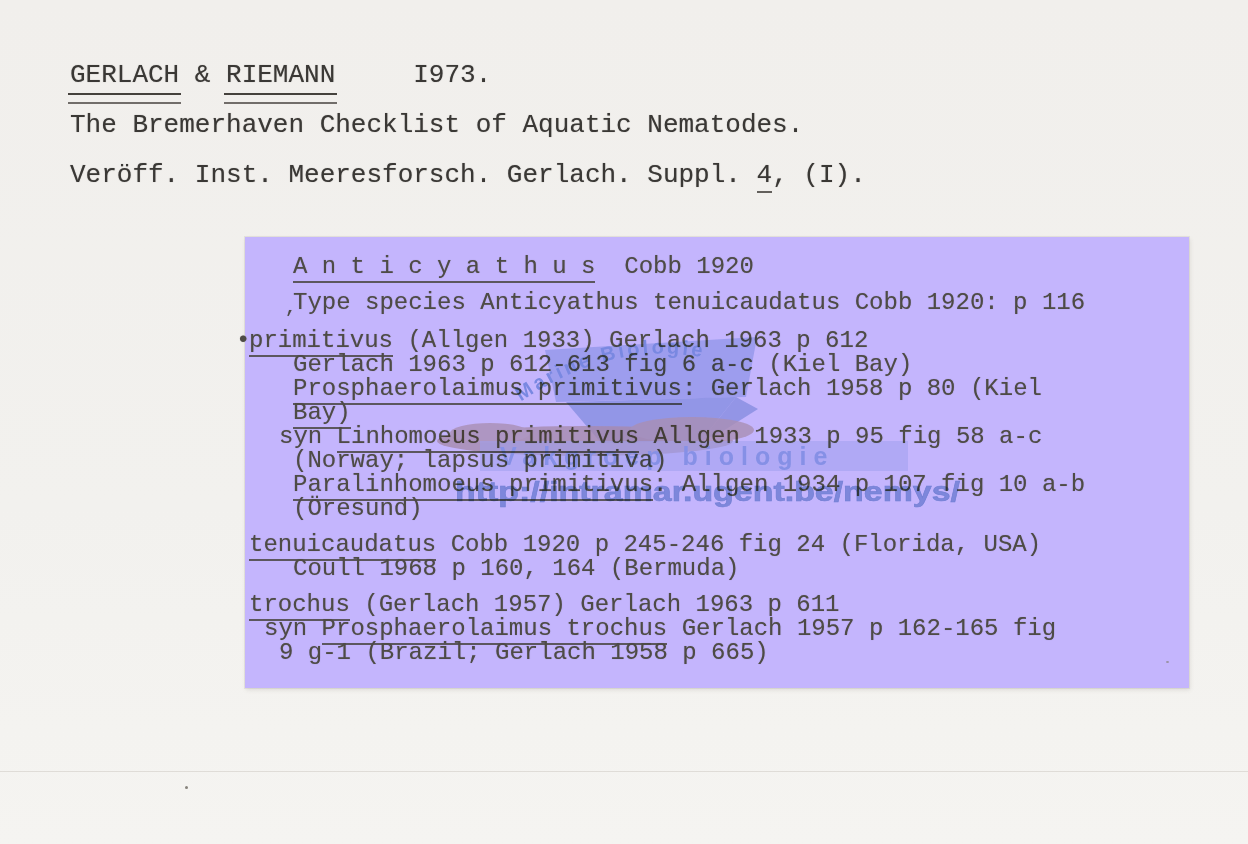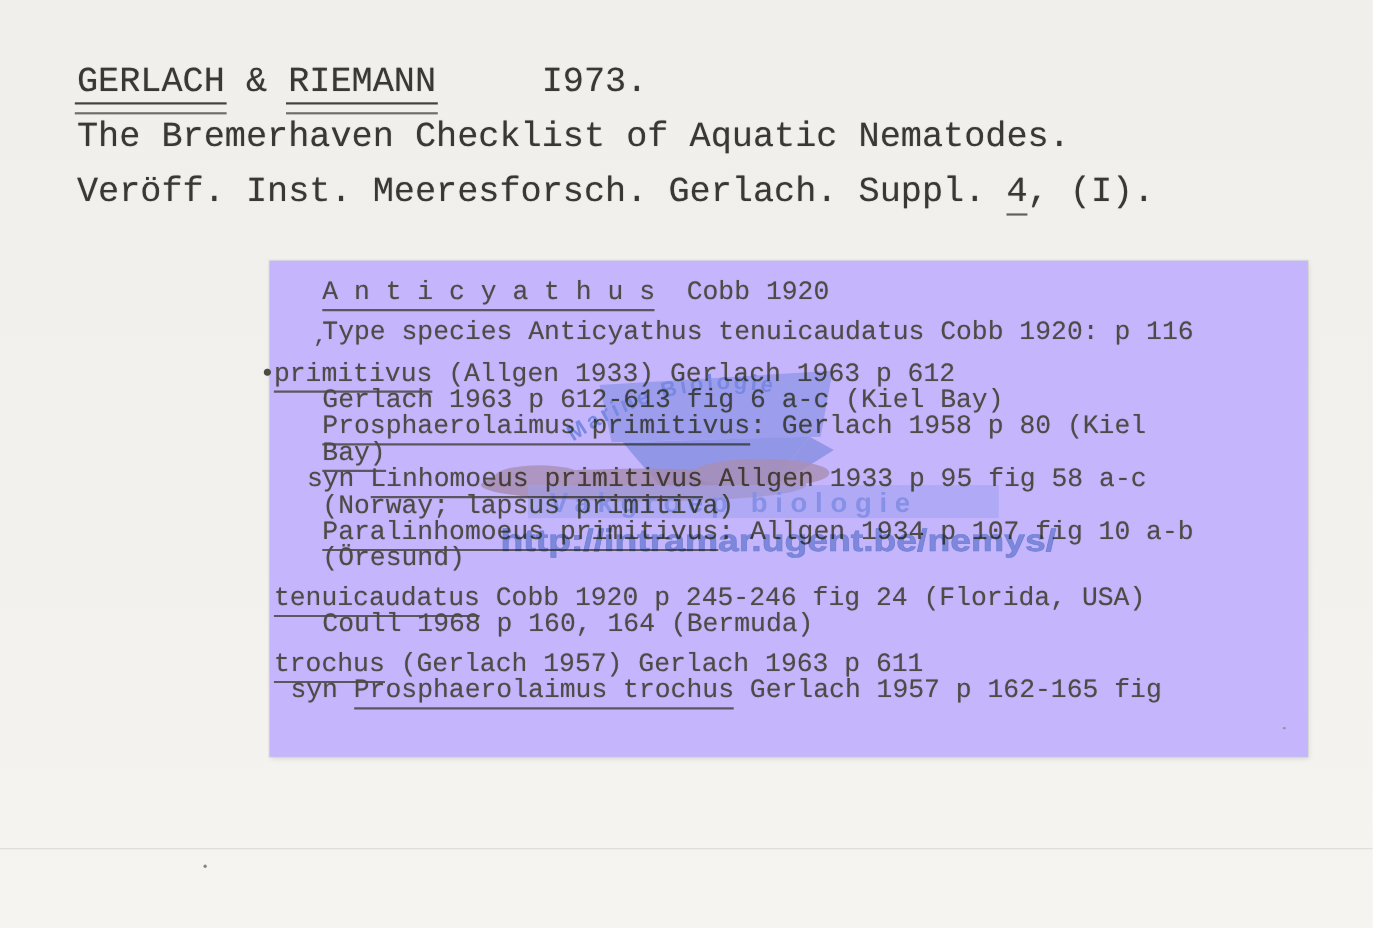--- a/index.html
+++ b/index.html
@@ -4,21 +4,21 @@
 <style>
   html,body{margin:0;padding:0;}
   body{
     width:1248px;height:844px;position:relative;overflow:hidden;
     background:linear-gradient(180deg,#f1efec 0%,#f2f1ee 60%,#f5f4f1 100%);
     font-family:"Liberation Mono","DejaVu Sans Mono",monospace;
   }
   
   .header{
     position:absolute;left:70px;top:50px;
-    font-size:32px;line-height:50px;color:#3a3835;
+    font-size:26px;line-height:50px;color:#3a3835;
     text-shadow:0 0 1px rgba(58,56,53,.45);
   }
   .line{position:relative;white-space:pre;}
   
   .du{position:relative;display:inline-block;}
   .du::after{
     content:"";position:absolute;left:-2px;right:-2px;bottom:-4px;height:7px;
     border-top:2px solid #45423d;border-bottom:2px solid rgba(69,66,61,.75);
   }
   
@@ -77,20 +77,21 @@
       <div class="line indent-3"><span class="u">Paralinhomoeus primitivus</span><span>: Allgen 1934 p 107 fig 10 a-b</span></div>
       <div class="line indent-3"><span>(Öresund)</span></div>
     </section>
     <section class="block block-entry-tenuicaudatus">
       <div class="line indent-0"><span class="u">tenuicaudatus</span><span> Cobb 1920 p 245-246 fig 24 (Florida, USA)</span></div>
       <div class="line indent-3"><span>Coull 1968 p 160, 164 (Bermuda)</span></div>
     </section>
     <section class="block block-entry-trochus">
       <div class="line indent-0"><span class="u">trochus</span><span> (Gerlach 1957) Gerlach 1963 p 611</span></div>
       <div class="line indent-1"><span>syn </span><span class="u">Prosphaerolaimus trochus</span><span> Gerlach 1957 p 162-165 fig</span></div>
+      <div class="line indent-2"><span>9 g-1 (Brazil; Gerlach 1958 p 665)</span></div>
     </section>
   </div>
 
 <div class="watermark">
   <svg width="560" height="205" viewBox="0 0 560 205" xmlns="http://www.w3.org/2000/svg">
     <defs>
       <path id="arcpath" d="M 96,92 Q 218,6 344,64" fill="none"></path>
     </defs>
 
     <g>

